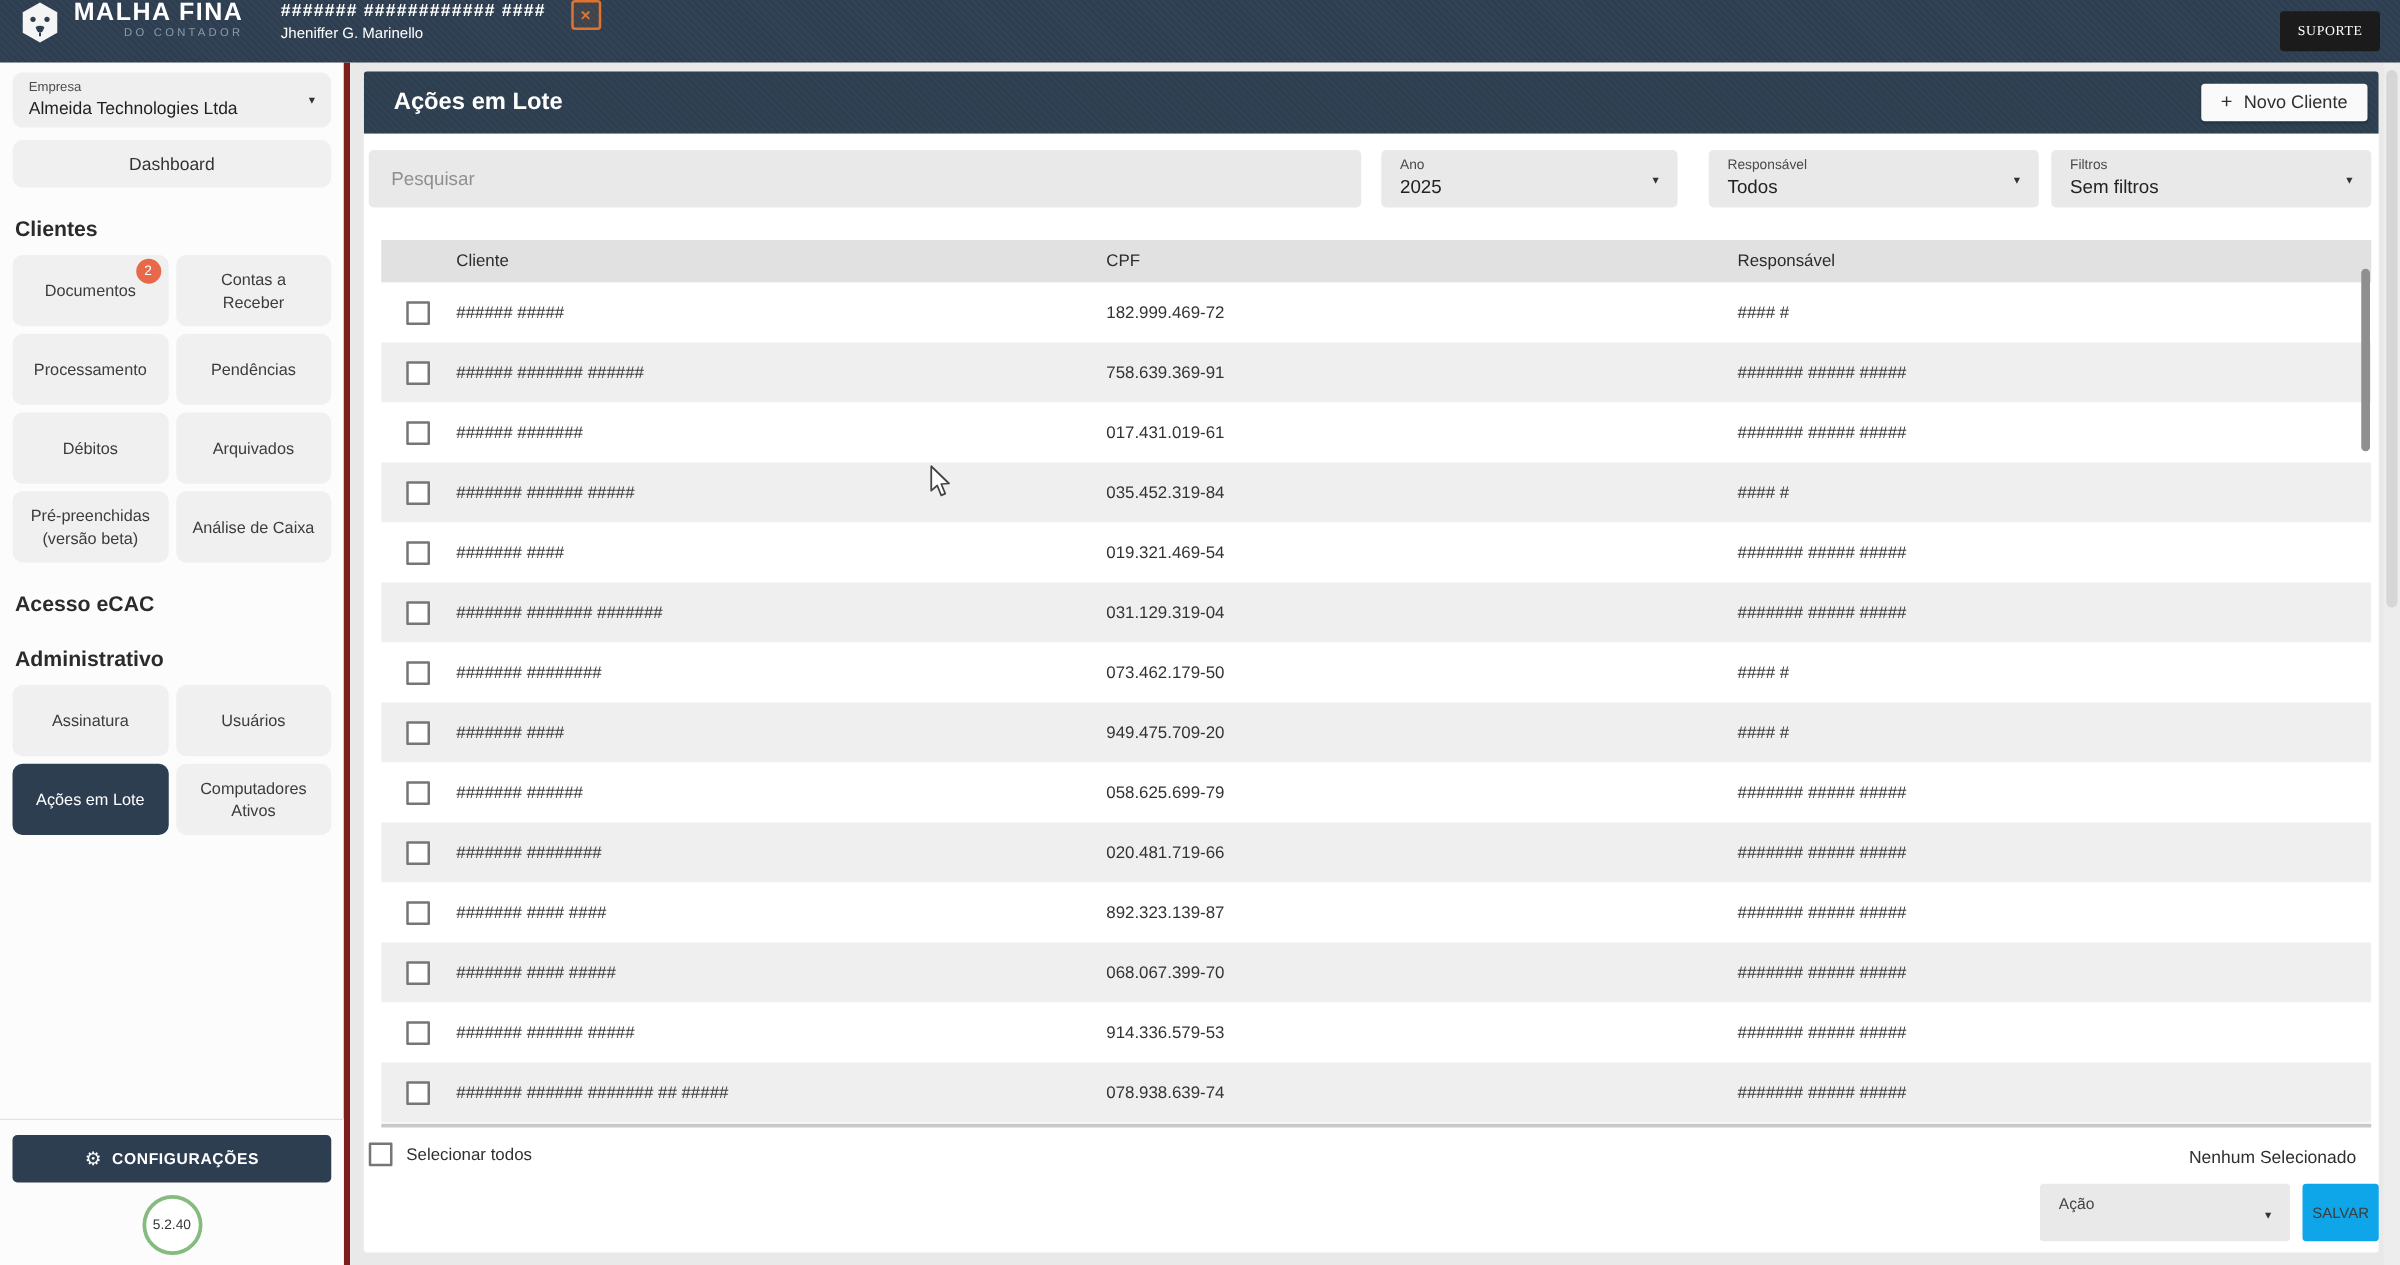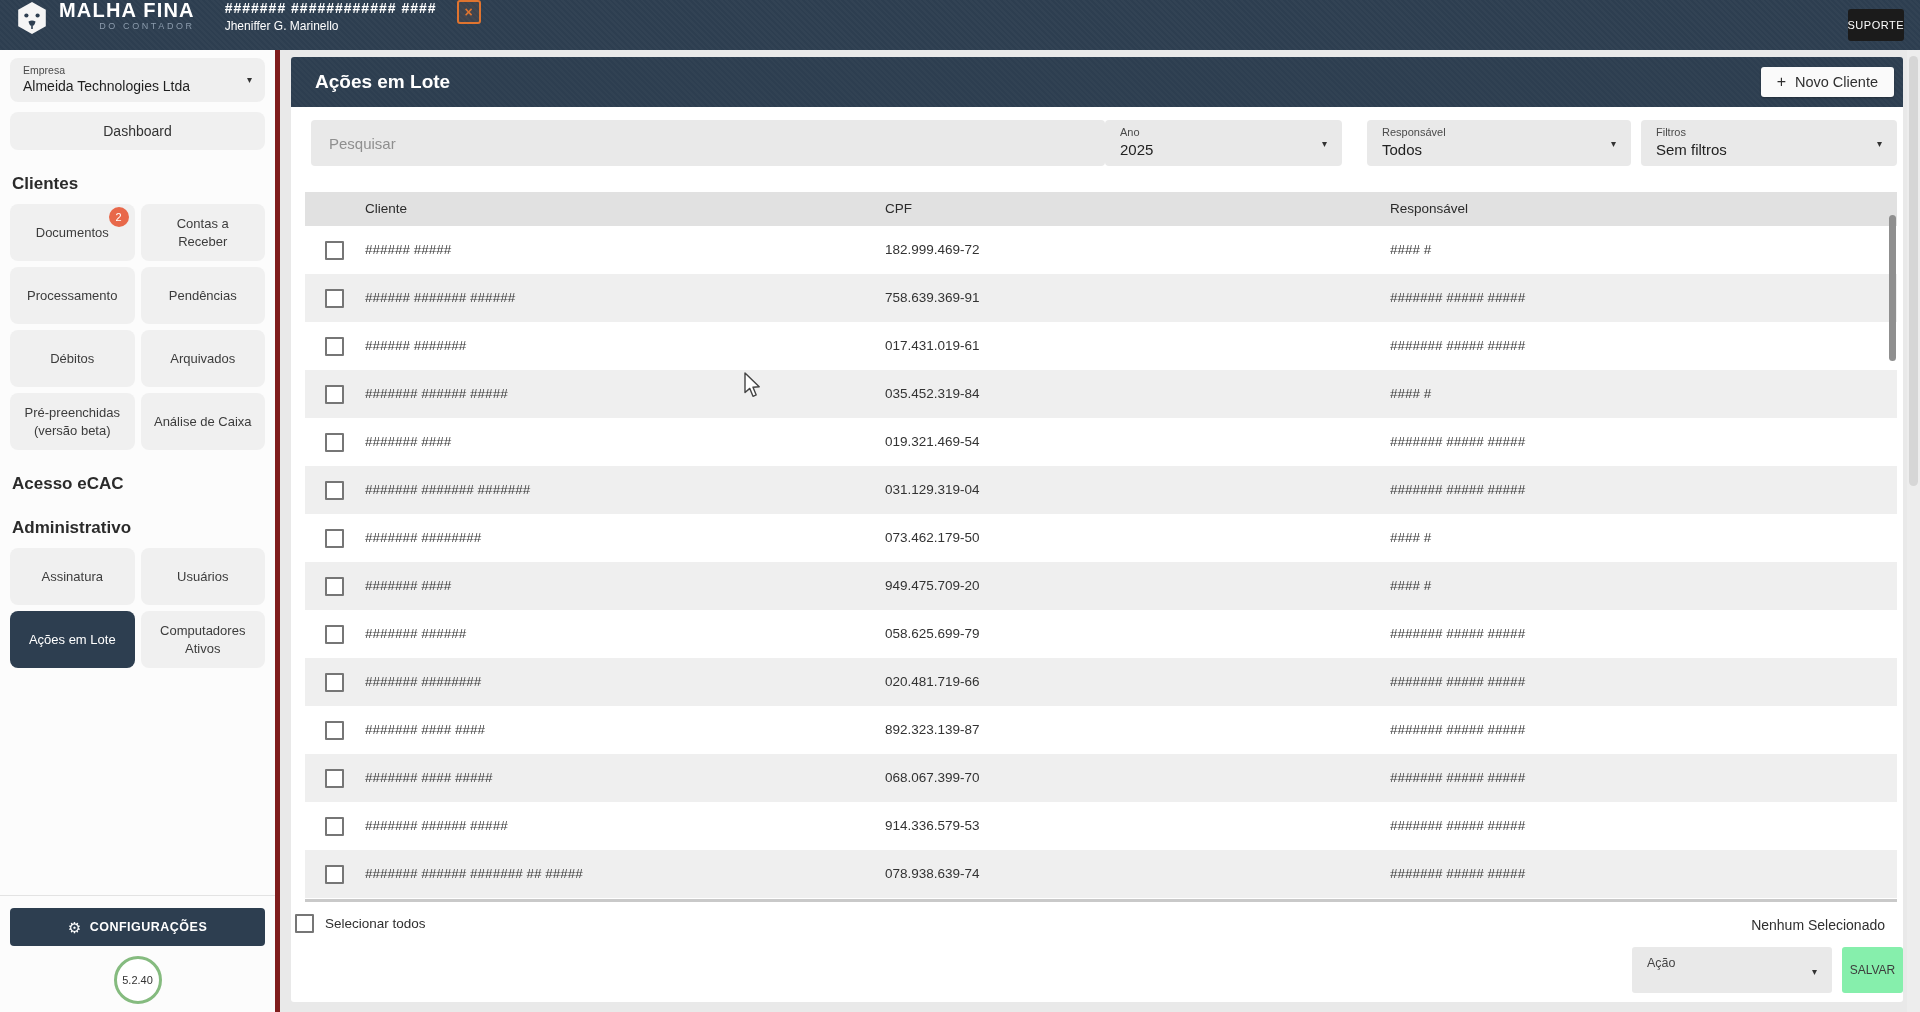--- a/index.html
+++ b/index.html
@@ -15,21 +15,21 @@
   .brand{margin-left:9px;color:#fff;}
   .brand-title{font-size:20px;font-weight:bold;letter-spacing:1.2px;line-height:20px;white-space:nowrap;}
   .brand-sub{font-size:9px;color:#8b9bac;letter-spacing:2.6px;text-align:right;margin-top:1px;}
   .account{margin-left:30px;color:#fff;}
   .acct-masked{font-size:14px;font-weight:bold;letter-spacing:1px;white-space:nowrap;}
   .acct-name{font-size:12px;margin-top:3px;}
   .close-btn{margin-left:20px;width:20px;height:20px;border:2px solid #e0742f;border-radius:3px;
     color:#e0742f;font-size:14px;font-weight:bold;display:flex;align-items:center;justify-content:center;
     background:rgba(224,116,47,.10);cursor:pointer;line-height:1;}
   .support-btn{position:absolute;right:16px;top:9px;background:#1b1b1b;color:#fff;font-size:11px;
-    padding:10px 0;border-radius:3px;letter-spacing:.5px;cursor:pointer;}
+    padding:10px 14px;border-radius:3px;letter-spacing:.5px;cursor:pointer;font-family:Liberation Serif, serif;}
   
   .sidebar{position:absolute;left:0;top:50px;width:280px;height:962px;background:#fcfcfc;
     border-right:5px solid #7f1d1d;box-sizing:border-box;padding:8px 10px;}
   .company-select{background:#efefef;border-radius:8px;padding:6px 13px;position:relative;height:44px;
     box-sizing:border-box;cursor:pointer;}
   .company-label{font-size:10.5px;color:#4a4a4a;}
   .company-value{font-size:14px;color:#1f1f1f;margin-top:2px;white-space:nowrap;}
   .company-caret{position:absolute;right:13px;top:16px;font-size:10px;color:#333;}
   .dashboard-btn{margin-top:10px;background:#f0f0f0;border-radius:8px;height:38px;display:flex;
     align-items:center;justify-content:center;font-size:14px;color:#333;cursor:pointer;}
@@ -51,21 +51,21 @@
   
   .panel{position:absolute;left:291px;top:57px;width:1612px;height:945px;background:#fff;border-radius:3px;}
   .panel-header{position:absolute;left:0;top:0;width:100%;height:50px;background:#2d3e50;
     background-image:repeating-linear-gradient(45deg,rgba(255,255,255,.02) 0 2px,transparent 2px 4px);
     border-radius:3px 3px 0 0;}
   .panel-title{position:absolute;left:24px;top:0;line-height:50px;color:#fff;font-size:19px;font-weight:bold;}
   .new-client-btn{position:absolute;right:9px;top:10px;height:30px;background:#fafafa;border-radius:3px;
     display:flex;align-items:center;padding:0 16px;font-size:14.5px;color:#2f2f2f;gap:9px;cursor:pointer;
     box-shadow:0 1px 2px rgba(0,0,0,.3);}
   .plus{font-size:16px;line-height:1;color:#2f2f2f;}
-  .search-input{position:absolute;left:20px;top:63px;width:794px;height:46px;background:#e9e9e9;border:none;
+  .search-input{position:absolute;left:4px;top:63px;width:794px;height:46px;background:#e9e9e9;border:none;
     border-radius:4px;padding:0 18px;font-size:15px;color:#333;box-sizing:border-box;
     font-family:"Liberation Sans",sans-serif;outline:none;}
   .search-input::placeholder{color:#8f8f8f;}
   .dropdown{position:absolute;top:63px;height:46px;background:#e9e9e9;border-radius:4px;box-sizing:border-box;
     padding:6px 15px;cursor:pointer;}
   .dd-year{left:814px;width:237px;}
   .dd-resp{left:1076px;width:264px;}
   .dd-filt{left:1350px;width:256px;}
   .dd-label{font-size:11px;color:#4a4a4a;}
   .dd-value{font-size:15px;color:#222;margin-top:3px;}
@@ -86,21 +86,21 @@
     border-radius:4px;cursor:pointer;}
   
   .select-all{position:absolute;left:4px;top:857px;display:flex;align-items:center;gap:11px;cursor:pointer;}
   .cbx2{width:15px;height:15px;border:2px solid #767676;border-radius:1px;background:#fff;flex:0 0 auto;}
   .select-all-label{font-size:13.5px;color:#2f2f2f;}
   .sel-status{position:absolute;right:18px;top:860px;font-size:14px;color:#2f2f2f;}
   .action-dd{position:absolute;left:1341px;top:890px;width:200px;height:46px;background:#e9e9e9;
     border-radius:3px;box-sizing:border-box;padding:9px 15px;cursor:pointer;}
   .action-label{font-size:12.5px;color:#444;}
   .action-caret{position:absolute;right:15px;top:19px;font-size:10px;color:#333;}
-  .save-btn{position:absolute;left:1551px;top:890px;width:61px;height:46px;background:#86efac;border-radius:3px;
+  .save-btn{position:absolute;left:1551px;top:890px;width:61px;height:46px;background:#0ea5e9;border-radius:3px;
     display:flex;align-items:center;justify-content:center;font-size:12px;color:#3d3d3d;cursor:pointer;}
   
   .page-scrollbar{position:absolute;right:0;top:50px;width:13px;height:962px;background:#ededed;}
   .page-thumb{position:absolute;left:2px;top:6px;width:9px;height:430px;background:#d6d6d6;border-radius:5px;cursor:pointer;}
   .cursor{position:absolute;left:742px;top:372px;z-index:99;pointer-events:none;}
 </style>
 </head>
 <body>
 
 <div class="topbar">

